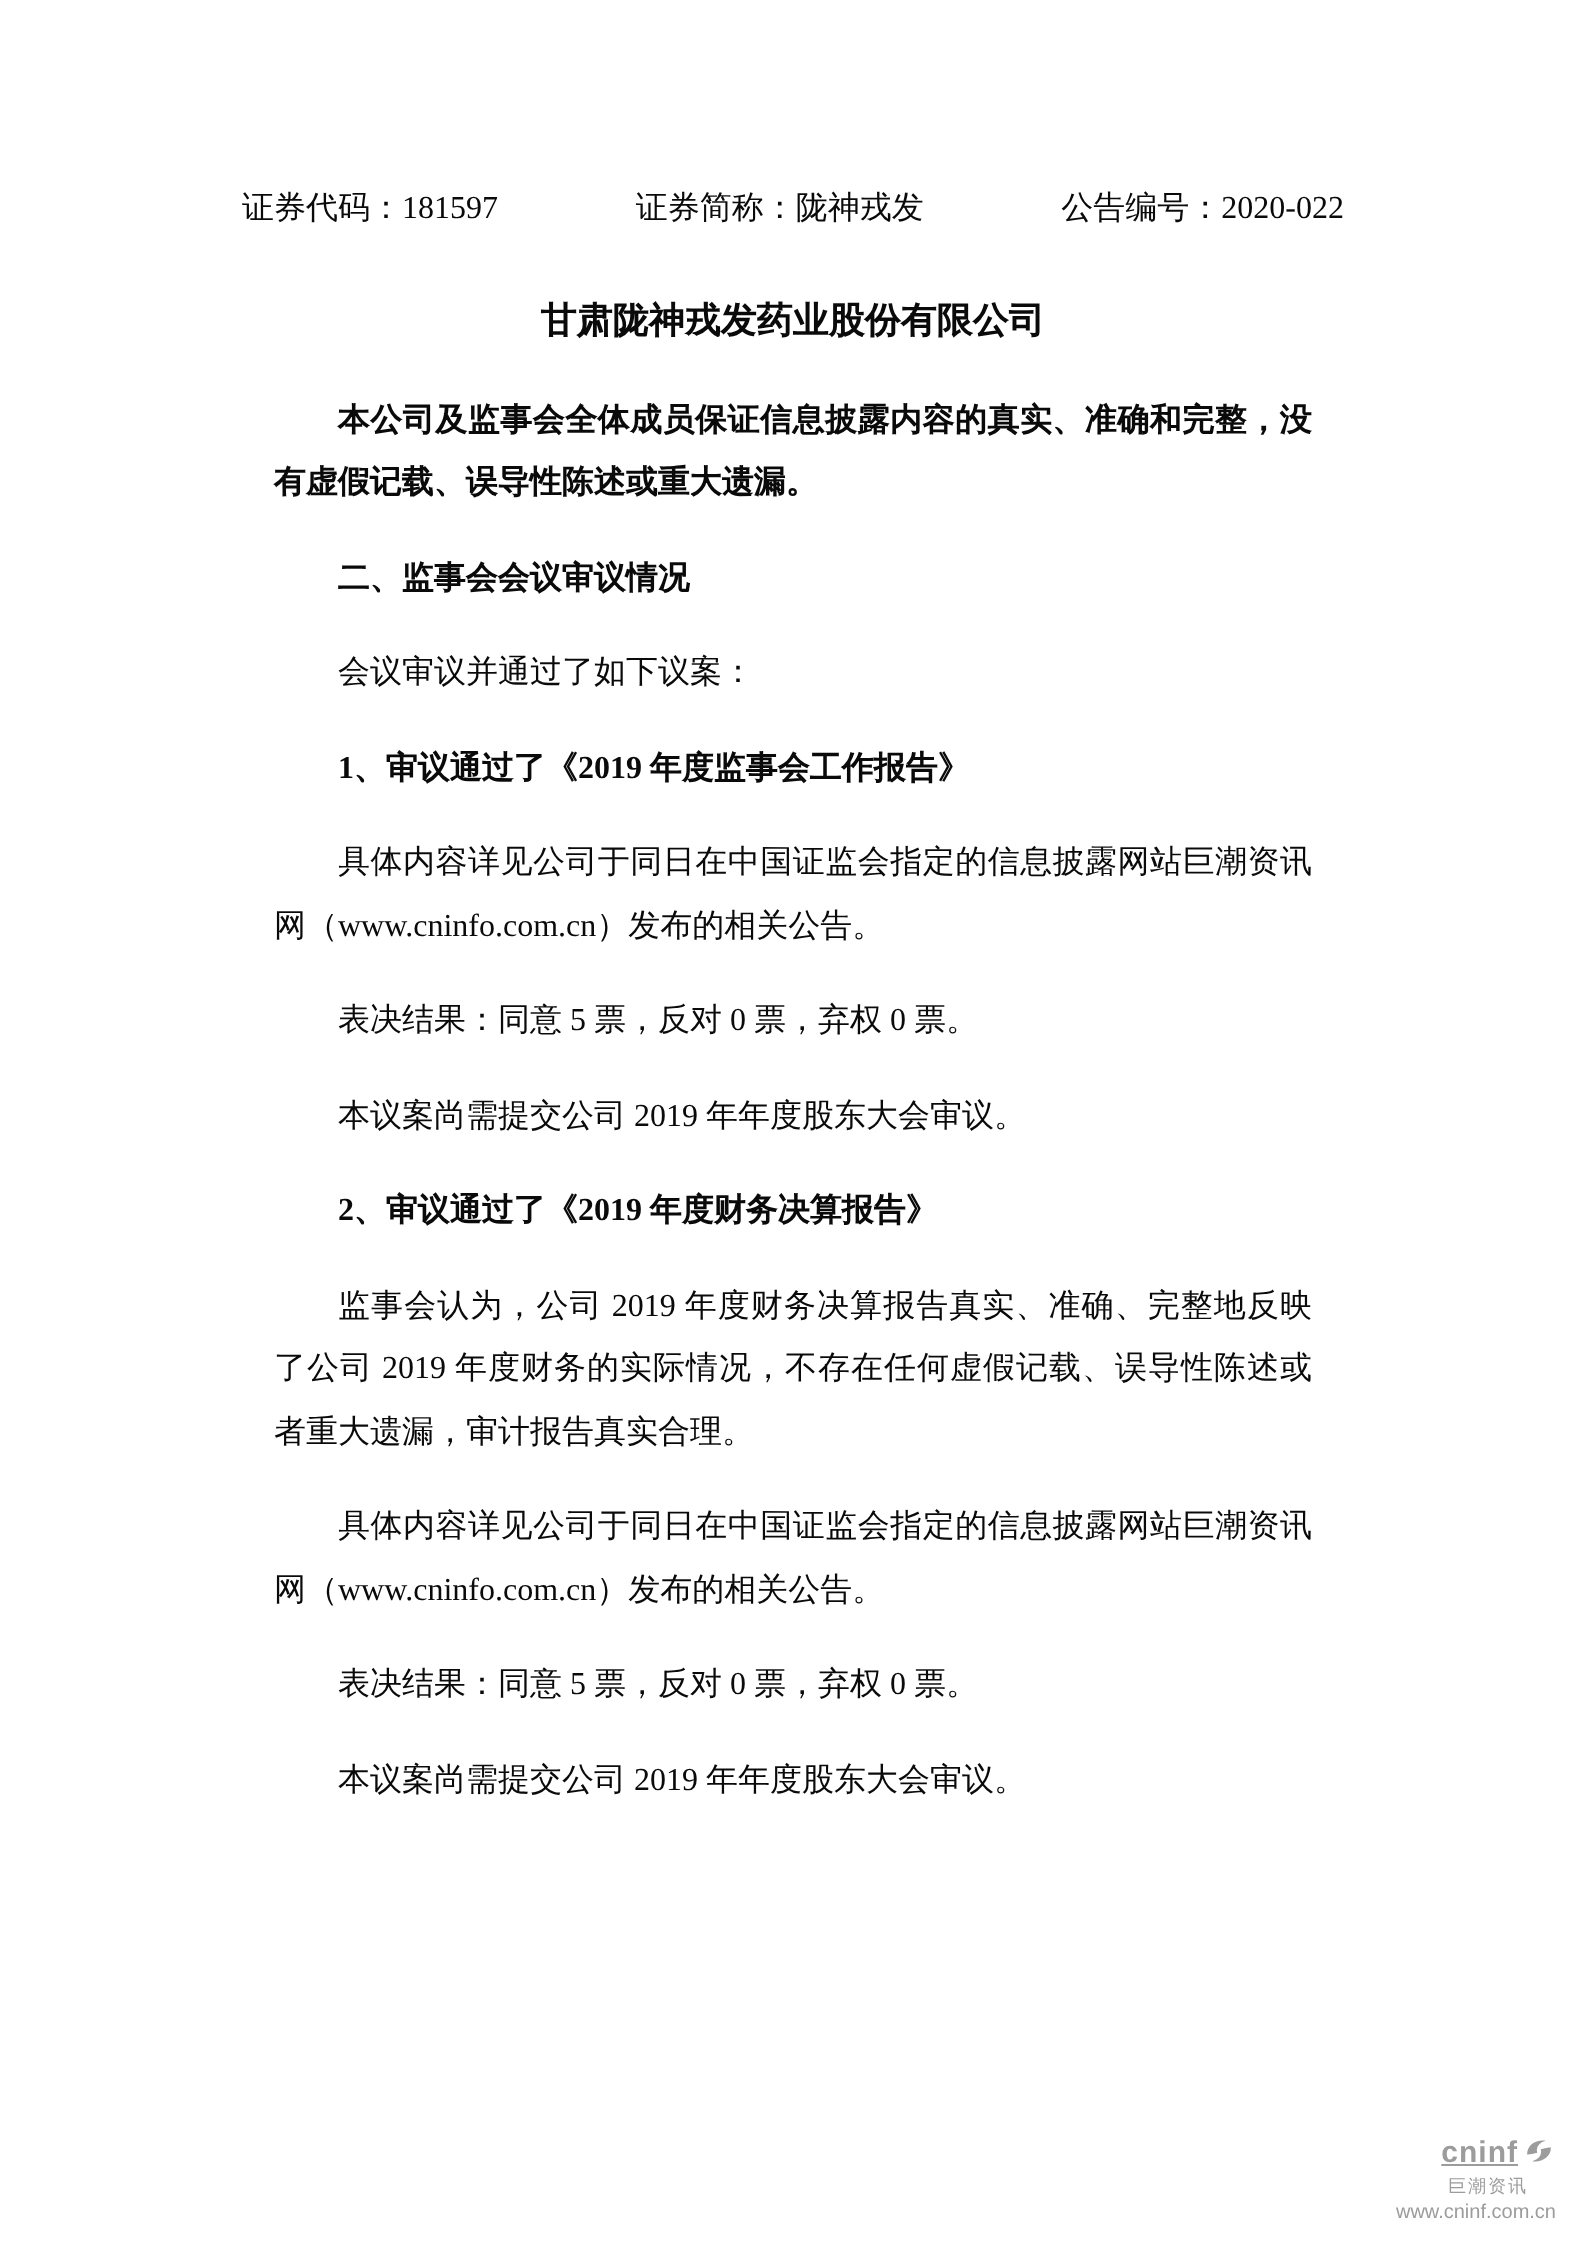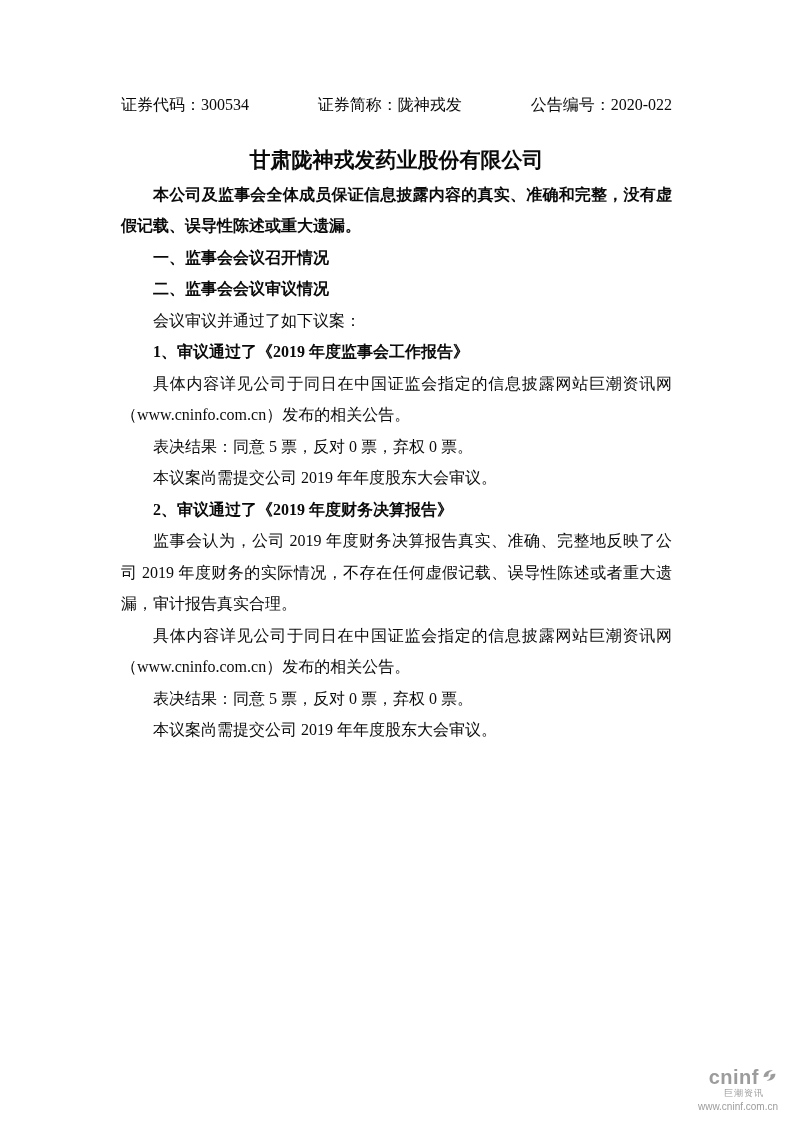--- a/index.html
+++ b/index.html
@@ -18,30 +18,30 @@
     display: flex;
     justify-content: space-between;
     align-items: baseline;
     font-size: 16px;
     line-height: 31.5px;
     white-space: nowrap;
   }
   .doc-title {
     margin-top: 20px;
     text-align: center;
-    font-size: 21px;
+    font-size: 18px;
     line-height: 38px;
     font-weight: bold;
   }
   .doc-body {
     font-size: 16px;
     line-height: 31.5px;
     text-align: justify;
   }
-  .doc-body p { margin: 0; text-indent: 2em; }
+  .doc-body p { margin: 16px; text-indent: 2em; }
   .notice {
     margin-top: 27px;
     font-weight: bold;
   }
   .sec-heading {
     margin-top: 29px;
     font-weight: bold;
   }
   .sub-heading { font-weight: bold; }
   .watermark {
@@ -54,48 +54,48 @@
     line-height: 1.1;
     user-select: none;
   }
   .wm-row {
     display: flex;
     align-items: center;
     justify-content: flex-end;
     gap: 2px;
   }
   .wm-brand {
-    font-size: 20px;
+    font-size: 15px;
     font-weight: bold;
     letter-spacing: 0.5px;
+    text-decoration: underline;
   }
   .wm-logo { display: inline-block; }
   .wm-cn { font-size: 9px; letter-spacing: 1px; margin-top: 1px; padding-right: 14px; }
   .wm-url { font-size: 10px; margin-top: 2px; }
 </style>
 </head>
 <body>
 
 <div class="page">
 
   <div class="doc-header">
-    <span>证券代码：300534</span>
+    <span>证券代码：181597</span>
     <span>证券简称：陇神戎发</span>
     <span>公告编号：2020-022</span>
   </div>
 
   <div class="doc-title">
     <div>甘肃陇神戎发药业股份有限公司</div>
   </div>
 
   <div class="doc-body">
 
     <p class="notice">本公司及监事会全体成员保证信息披露内容的真实、准确和完整，没有虚假记载、误导性陈述或重大遗漏。</p>
 
-    <p class="sec-heading">一、监事会会议召开情况</p>
 
     <p class="sub-heading">二、监事会会议审议情况</p>
     <p>会议审议并通过了如下议案：</p>
 
     <p class="sub-heading">1、审议通过了《2019 年度监事会工作报告》</p>
     <p>具体内容详见公司于同日在中国证监会指定的信息披露网站巨潮资讯网（www.cninfo.com.cn）发布的相关公告。</p>
     <p>表决结果：同意 5 票，反对 0 票，弃权 0 票。</p>
     <p>本议案尚需提交公司 2019 年年度股东大会审议。</p>
 
     <p class="sub-heading">2、审议通过了《2019 年度财务决算报告》</p>

